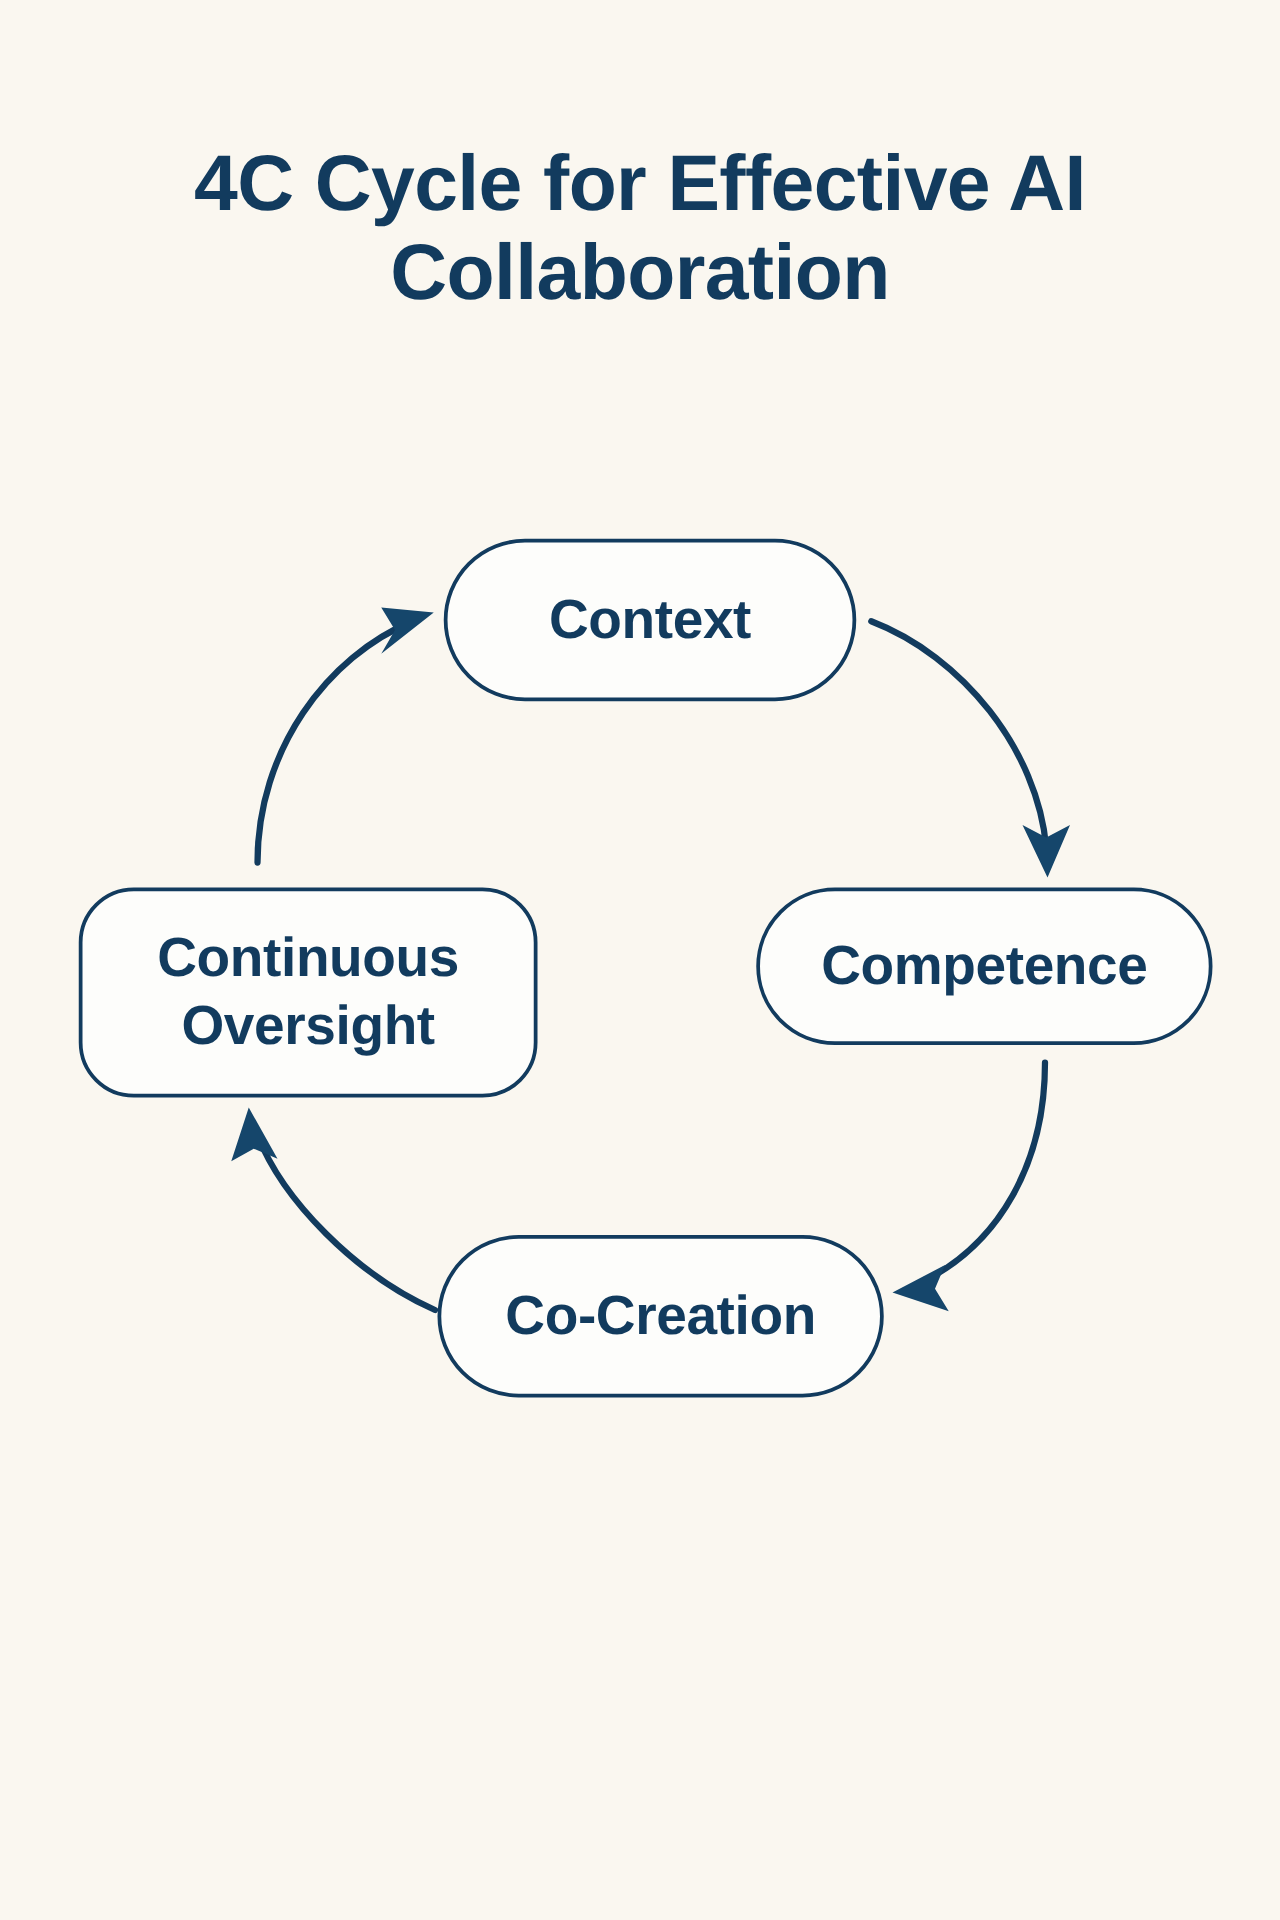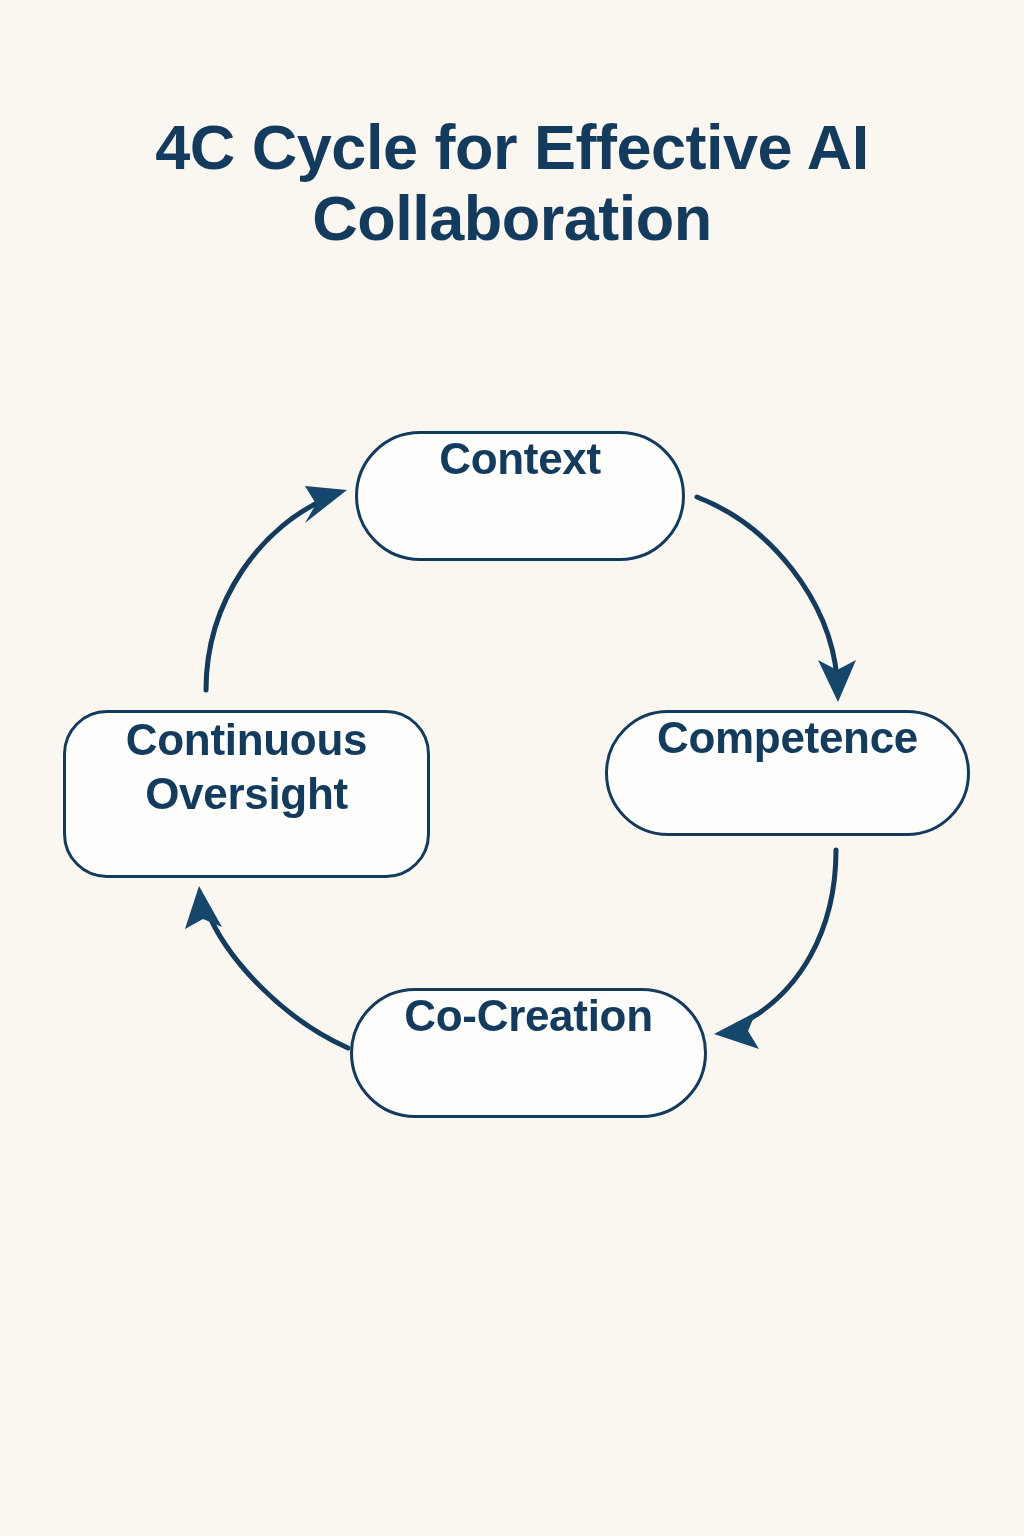--- a/index.html
+++ b/index.html
@@ -48,21 +48,21 @@
   .arrow-head {
     fill: #15466b;
     stroke: none;
   }
   .node-box {
     position: absolute;
     background: #fdfdfb;
     border: 3px solid #123b5e;
     box-sizing: border-box;
     display: flex;
-    align-items: flex-start;
+    align-items: center;
     justify-content: center;
     text-align: center;
     color: #123b5e;
     font-weight: 700;
     font-family: "Liberation Sans", sans-serif;
     letter-spacing: -0.3px;
   }
   #node-context {
     left: 355px;
     top: 431px;

